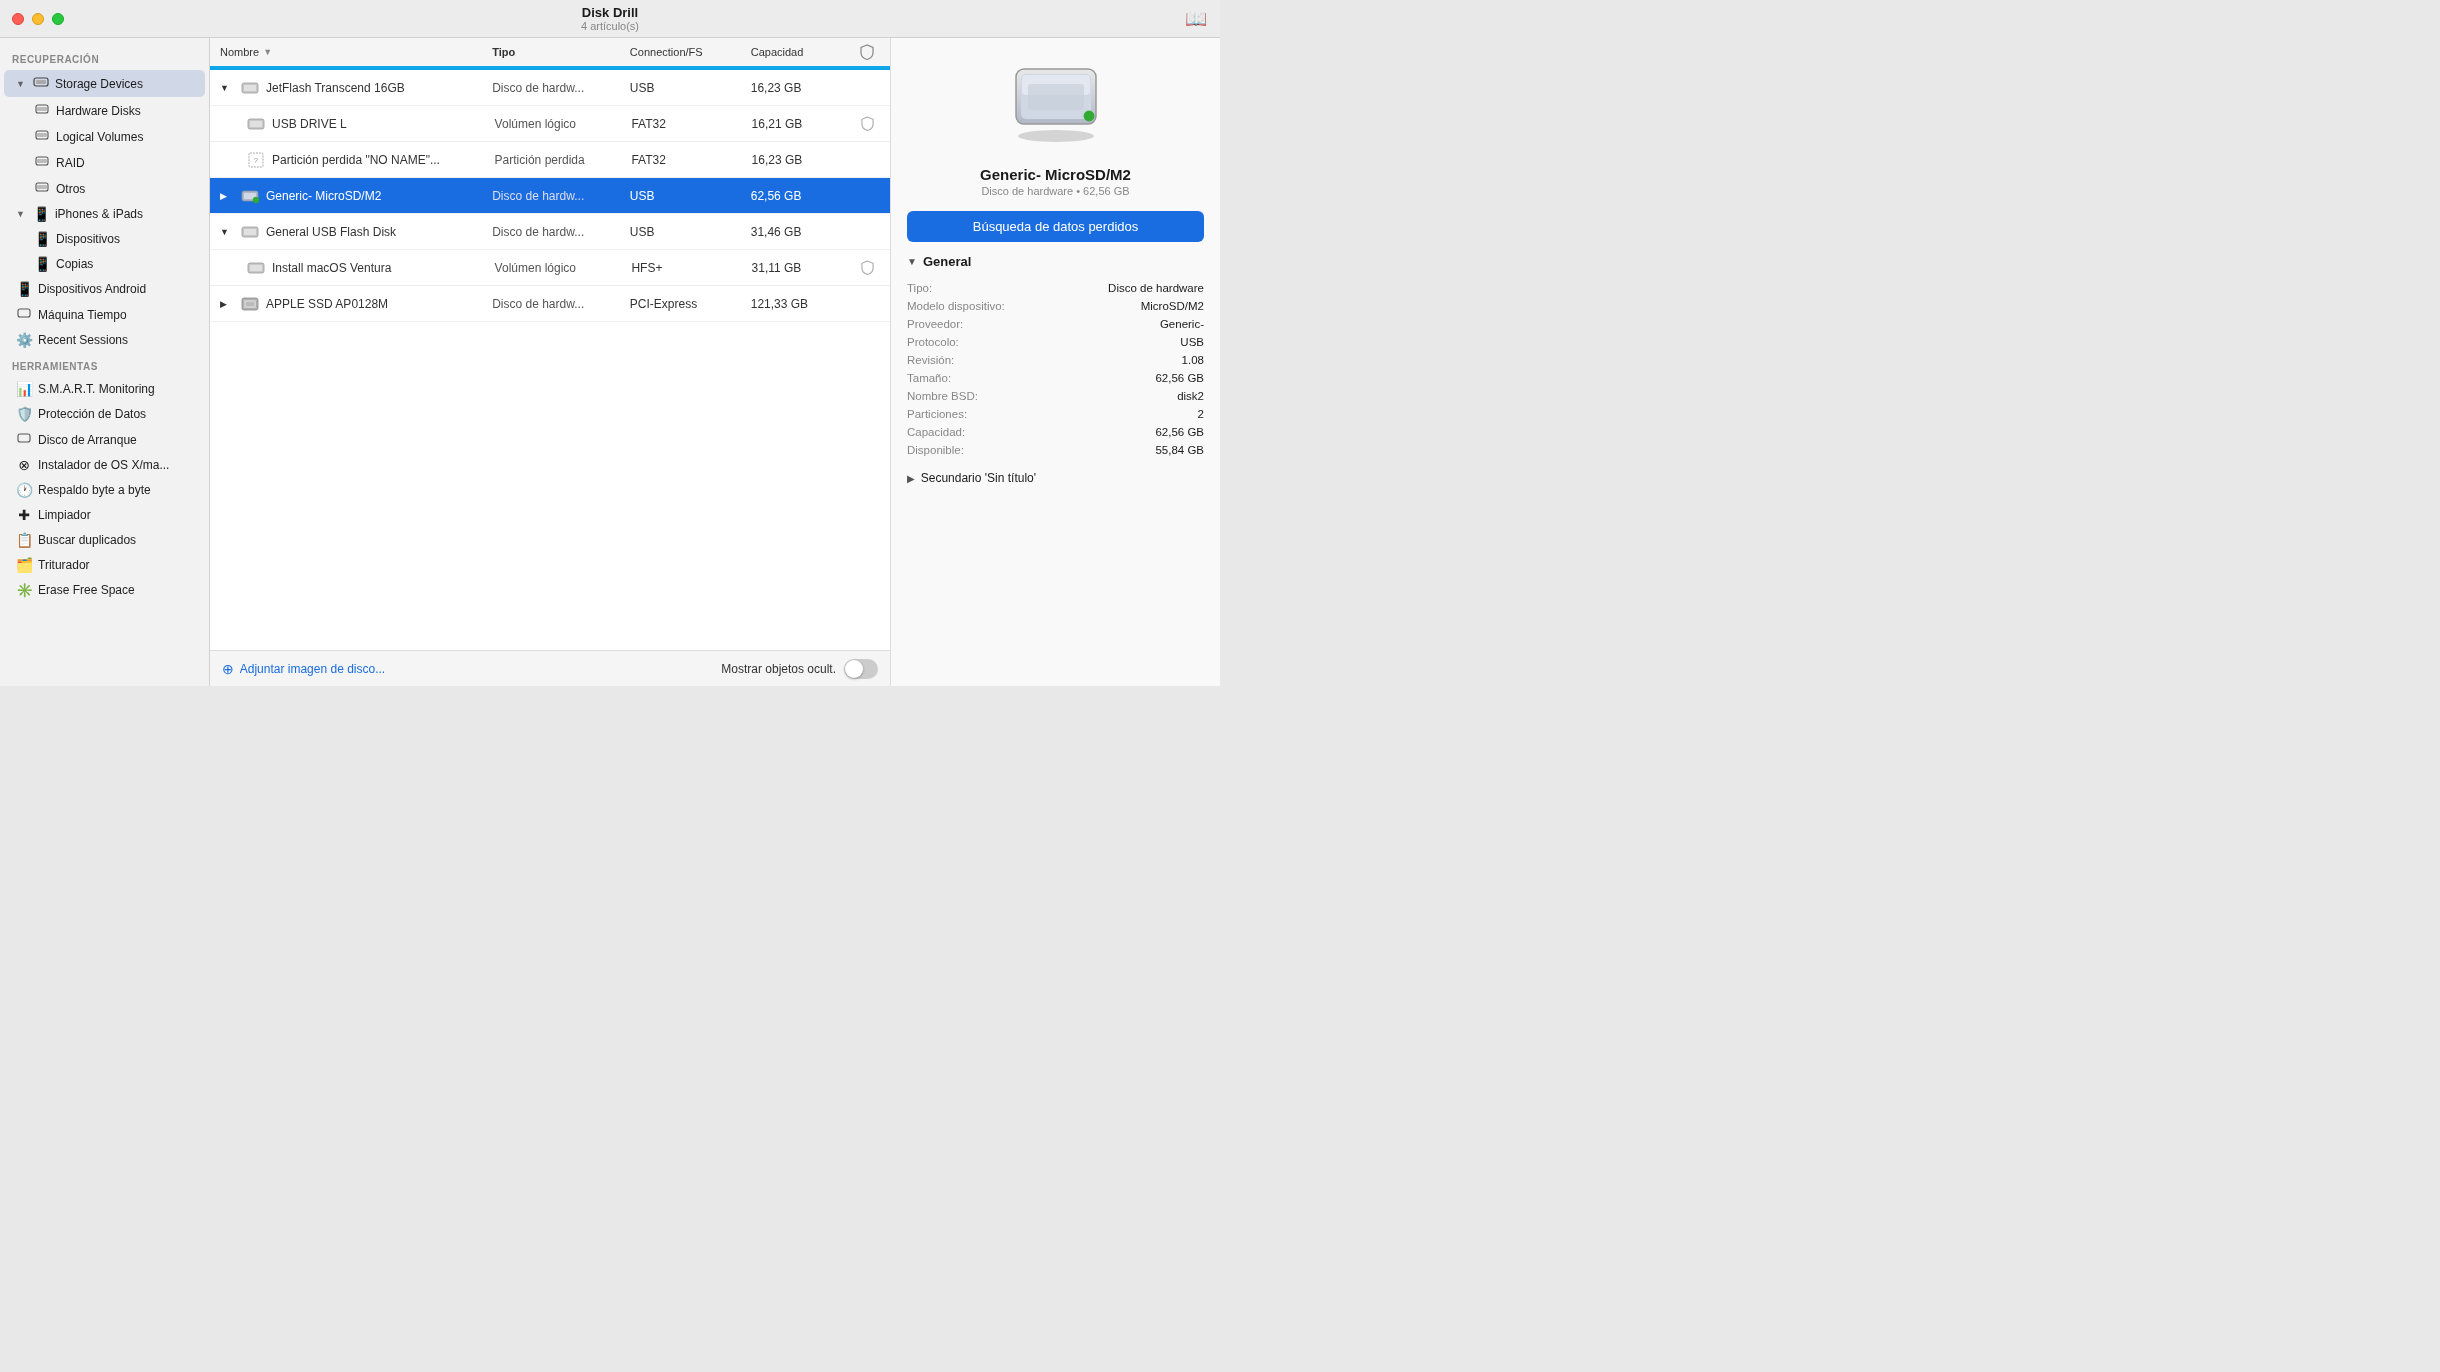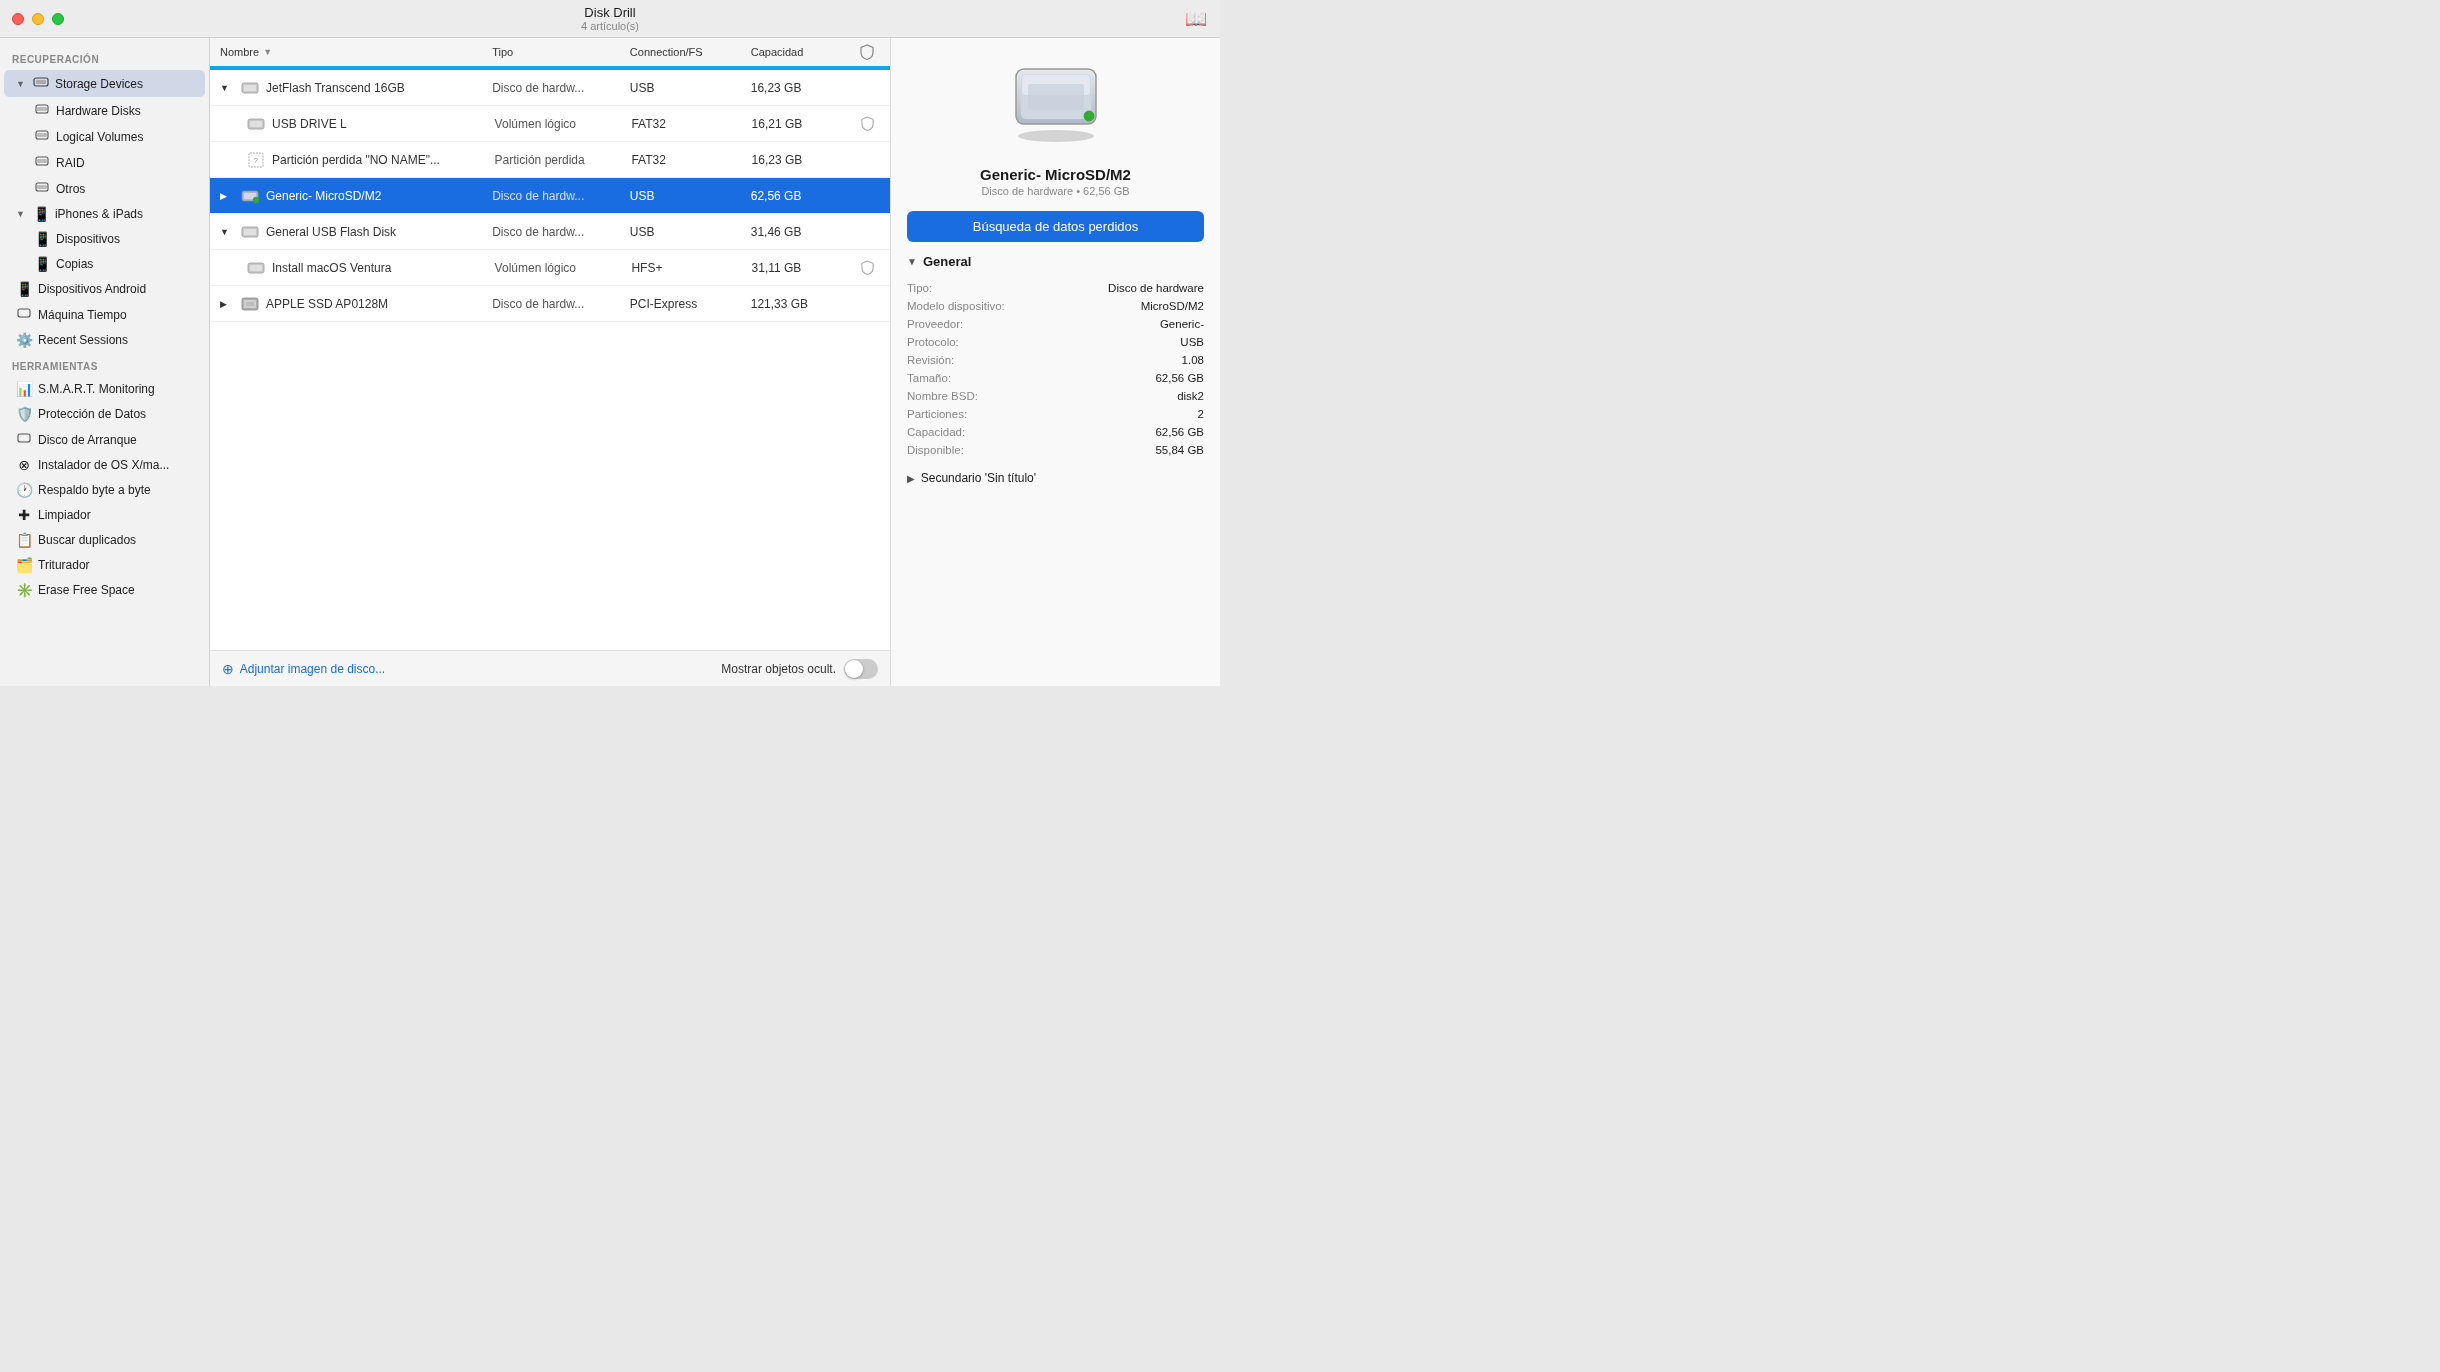--- a/index.html
+++ b/index.html
@@ -38,21 +38,21 @@
     .tl-yellow { background: #febc2e; border: 1px solid #d4a01a; }
     .tl-green { background: #28c840; border: 1px solid #1aab2a; }
     .titlebar-title {
       position: absolute;
       left: 50%;
       transform: translateX(-50%);
       text-align: center;
     }
     .titlebar-title h1 {
       font-size: 13px;
-      font-weight: 400;
+      font-weight: 700;
       color: #1a1a1a;
     }
     .titlebar-title p {
       font-size: 11px;
       color: #888;
     }
     .titlebar-book {
       margin-left: auto;
       font-size: 18px;
       color: #555;
@@ -135,21 +135,21 @@
     .th-col {
       font-size: 11px;
       font-weight: 500;
       color: #333;
       padding: 0 10px;
       display: flex;
       align-items: center;
       gap: 4px;
     }
     .th-col-name { width: 320px; }
-    .th-col-tipo { width: 160px; }
+    .th-col-tipo { width: 160px; font-weight: bold; }
     .th-col-conn { width: 140px; text-align: center; }
     .th-col-cap { width: 120px; }
     .th-col-shield { width: 50px; justify-content: center; }
 
     
     .table-body {
       flex: 1;
       overflow-y: auto;
     }
     .table-row {

